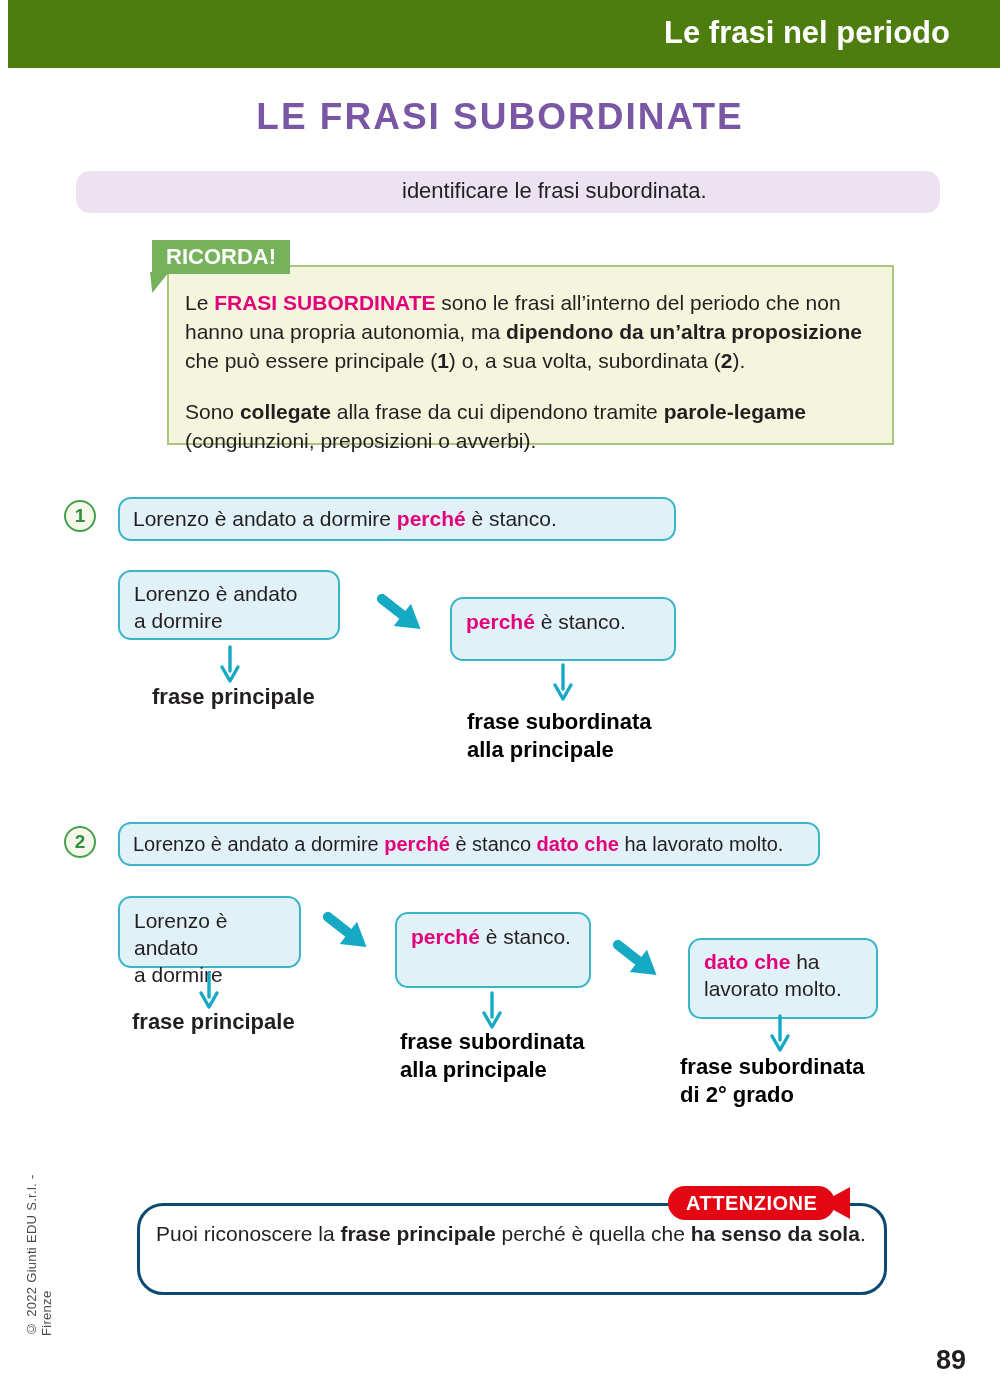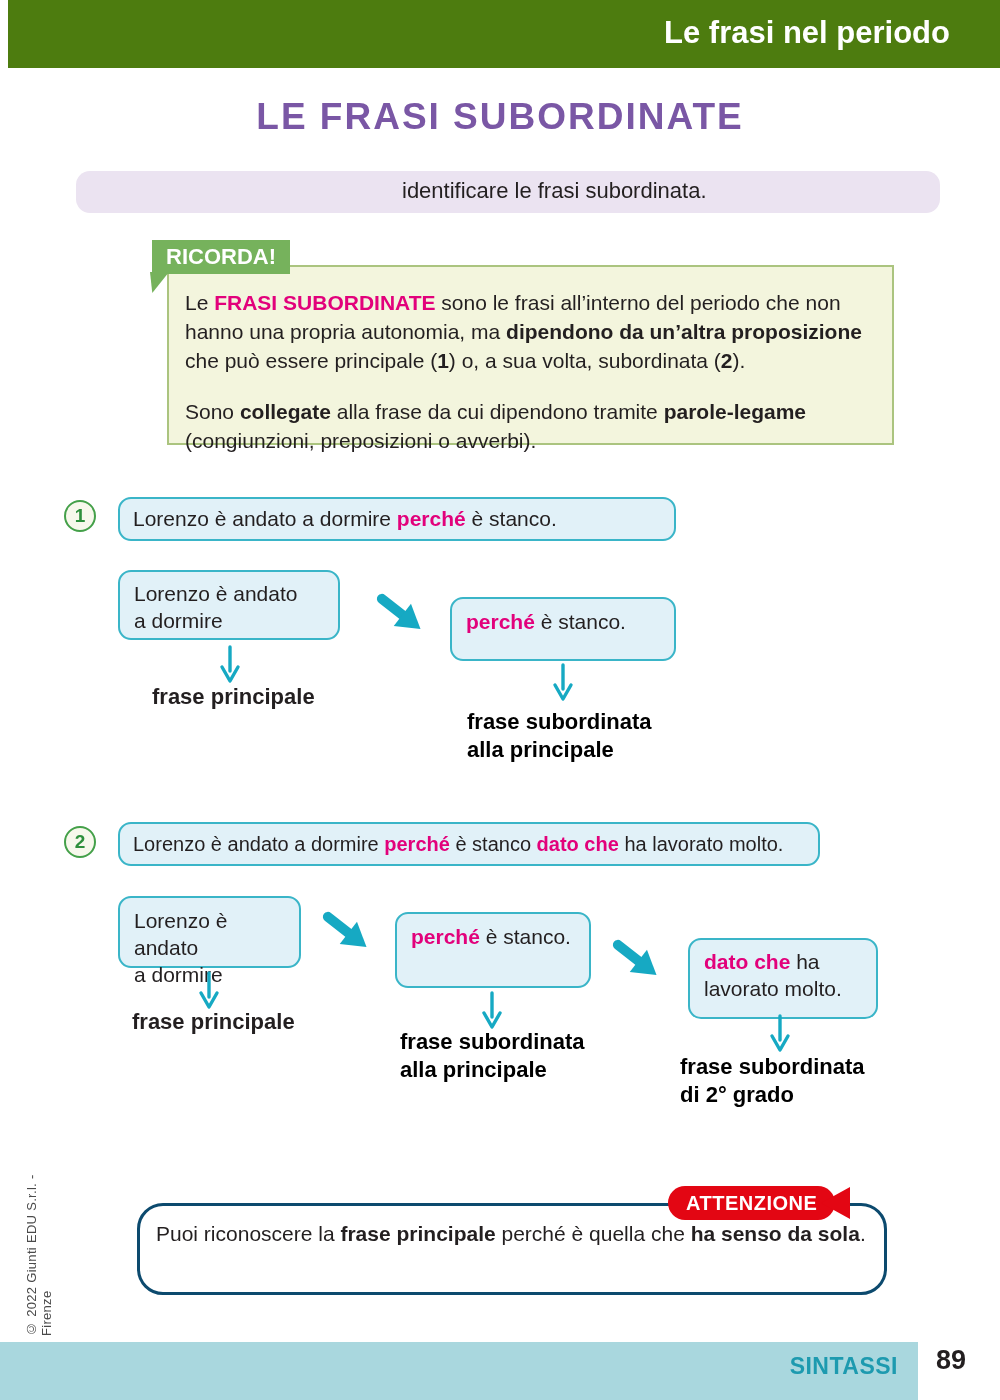--- a/index.html
+++ b/index.html
@@ -171,20 +171,17 @@
   </svg>
   <div class="abs lbl lbl-pink" id="lblSub2b">frase subordinata
 di 2° grado</div>
 
   <div class="abs" id="attBox">
     <div class="att-line"><span>Puoi riconoscere la </span><span class="bd">frase principale</span><span> perché è quella che </span><span class="bd">ha senso da sola</span><span>.</span></div>
   </div>
   <div class="abs" id="attBadge">ATTENZIONE</div>
   <div class="abs" id="attTriangle"></div>
 
-  <div class="abs" id="footerBar">
-    <div id="footerLabel">SINTASSI</div>
-  </div>
   <div class="abs" id="pageNum">89</div>
 
   <div class="abs" id="copyright">© 2022 Giunti EDU S.r.l. - Firenze</div>
 
 </div>
 
 </body></html>

